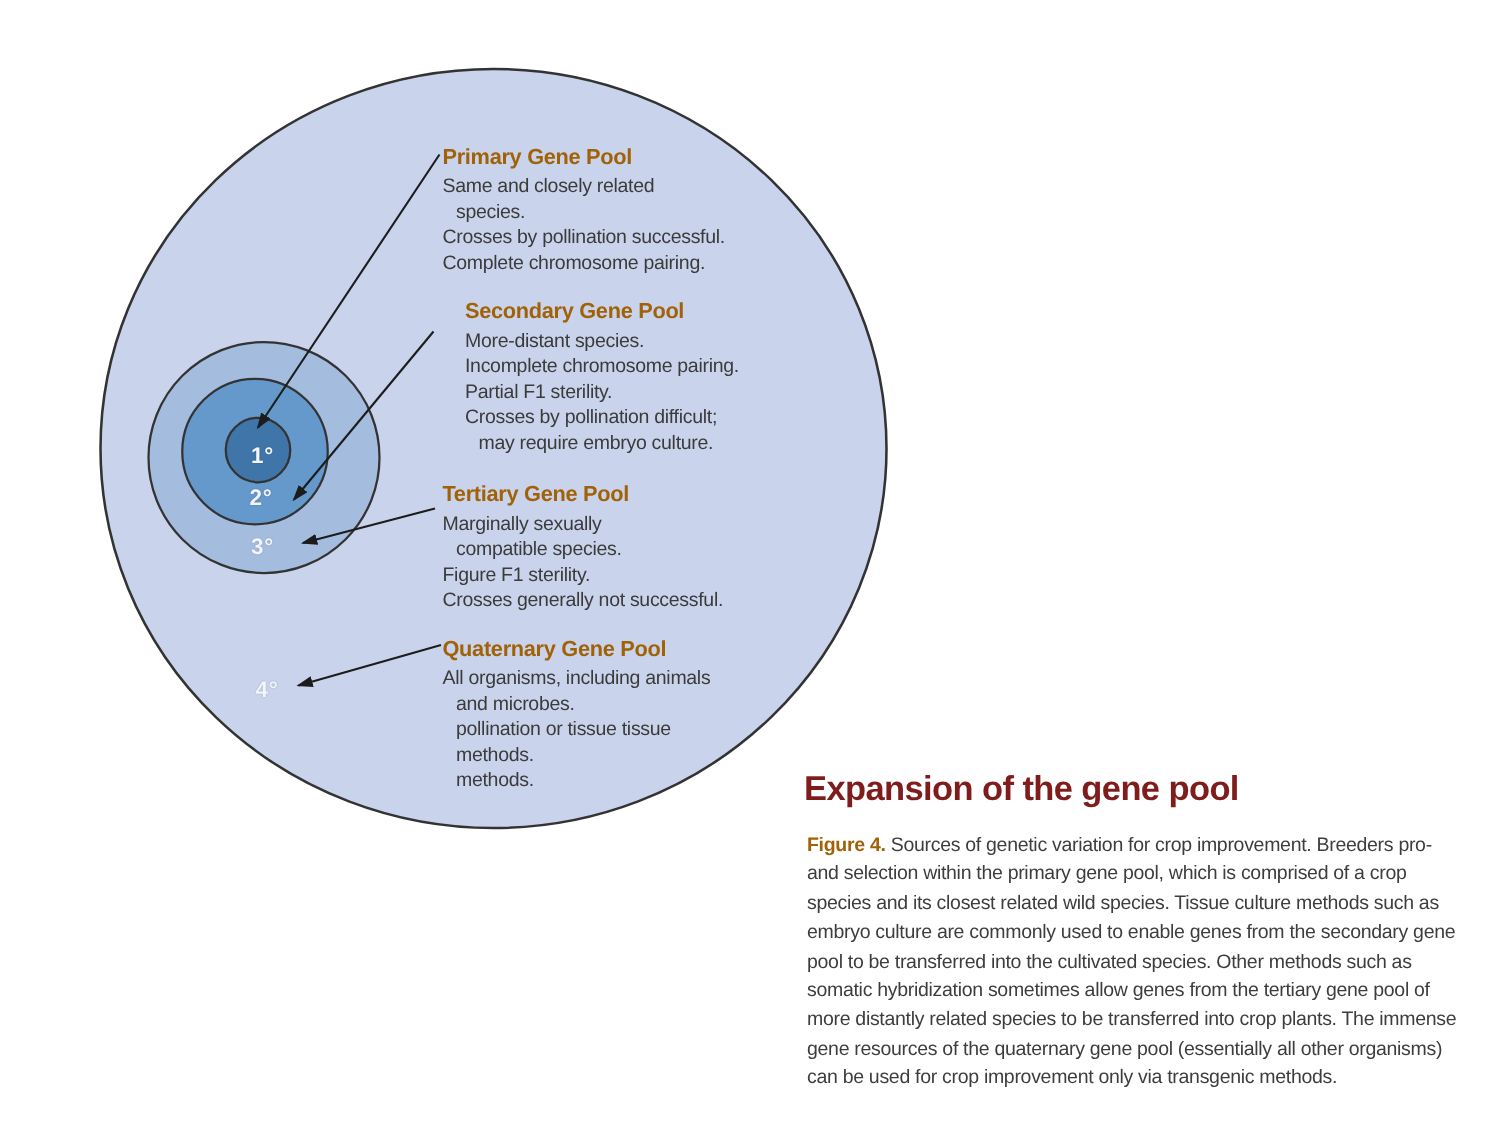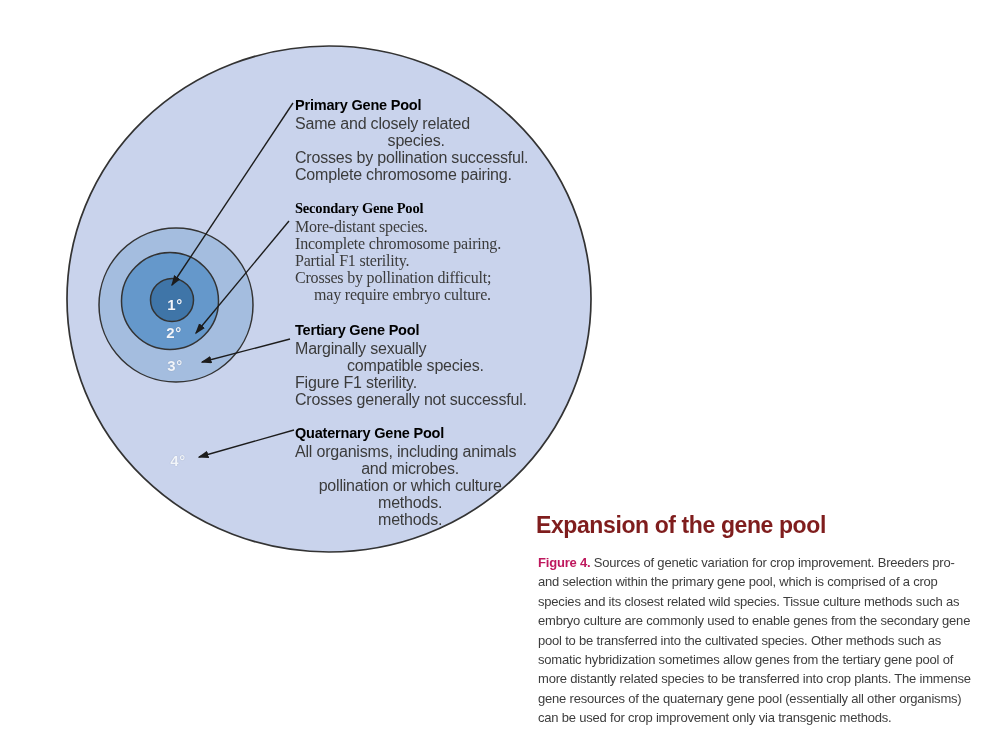--- a/index.html
+++ b/index.html
@@ -8,30 +8,30 @@
     background: #ffffff; overflow: hidden;
     font-family: "Liberation Sans", "DejaVu Sans", sans-serif;
   }
   .stage svg { position: absolute; left: 0; top: 0; }
   .ring-label {
     position: absolute; transform: translate(-50%, -50%);
     color: #f2f5fa; font-weight: bold; font-size: 15px; letter-spacing: 0.5px;
     text-shadow: 0 0 1px rgba(40,60,90,0.35);
   }
   .pool { position: absolute; color: #3b3b3b; }
-  .pool-title { font-size: 14.5px; font-weight: bold; color: #000000; line-height: 19px; letter-spacing: -0.2px; }
-  .pool-line { font-size: 16px; line-height: 17px; letter-spacing: -0.2px; }
-  .pool-line.indent { padding-left: 9px; text-align: center; }
+  .pool-title { font-size: 14.5px; font-weight: bold; color: #a16207; line-height: 19px; letter-spacing: -0.2px; }
+  .pool-line { font-size: 13px; line-height: 17px; letter-spacing: -0.2px; }
+  .pool-line.indent { padding-left: 9px; }
   .expansion-title {
     position: absolute; left: 536px; top: 512px;
     font-size: 23px; font-weight: bold; color: #7f1d1d; letter-spacing: -0.4px;
   }
   .caption { position: absolute; left: 538px; top: 553px; color: #3d3d3d; }
   .cap-line { font-size: 13px; line-height: 19.4px; letter-spacing: -0.2px; white-space: nowrap; }
-  .cap-bold { font-weight: bold; color: #be185d; }
+  .cap-bold { font-weight: bold; color: #a16207; }
 </style>
 </head>
 <body>
 
 <div class="stage">
 
   <svg width="1000" height="750" viewBox="0 0 1000 750">
     <defs>
       <marker id="ah" markerWidth="11" markerHeight="8" refX="9.5" refY="3.75" orient="auto" markerUnits="userSpaceOnUse">
         <path d="M0,0 L11,3.75 L0,7.5 Z" fill="#1c1c1c"></path>
@@ -58,42 +58,42 @@
   <div class="ring-label" style="left:178px; top:460px;">4°</div>
 
   <div class="pool" style="left:295px; top:96px;">
     <div class="pool-title">Primary Gene Pool</div>
     <div class="pool-line">Same and closely related</div>
     <div class="pool-line indent">species.</div>
     <div class="pool-line">Crosses by pollination successful.</div>
     <div class="pool-line">Complete chromosome pairing.</div>
   </div>
 
-  <div class="pool" style="left:295px; top:199px;font-family:Liberation Serif, serif;">
+  <div class="pool" style="left:310px; top:199px;">
     <div class="pool-title">Secondary Gene Pool</div>
     <div class="pool-line">More-distant species.</div>
     <div class="pool-line">Incomplete chromosome pairing.</div>
     <div class="pool-line">Partial F1 sterility.</div>
     <div class="pool-line">Crosses by pollination difficult;</div>
     <div class="pool-line indent">may require embryo culture.</div>
   </div>
 
   <div class="pool" style="left:295px; top:321px;">
     <div class="pool-title">Tertiary Gene Pool</div>
     <div class="pool-line">Marginally sexually</div>
     <div class="pool-line indent">compatible species.</div>
     <div class="pool-line">Figure F1 sterility.</div>
     <div class="pool-line">Crosses generally not successful.</div>
   </div>
 
   <div class="pool" style="left:295px; top:424px;">
     <div class="pool-title">Quaternary Gene Pool</div>
     <div class="pool-line">All organisms, including animals</div>
     <div class="pool-line indent">and microbes.</div>
-    <div class="pool-line indent">pollination or which culture</div>
+    <div class="pool-line indent">pollination or tissue tissue</div>
     <div class="pool-line indent">methods.</div>
     <div class="pool-line indent">methods.</div>
   </div>
 
   <div class="expansion-title">Expansion of the gene pool</div>
 
   <div class="caption">
     <div class="cap-line"><span class="cap-bold">Figure 4.</span> <span>Sources of genetic variation for crop improvement. Breeders pro-</span></div>
     <div class="cap-line">and selection within the primary gene pool, which is comprised of a crop</div>
     <div class="cap-line">species and its closest related wild species. Tissue culture methods such as</div>

